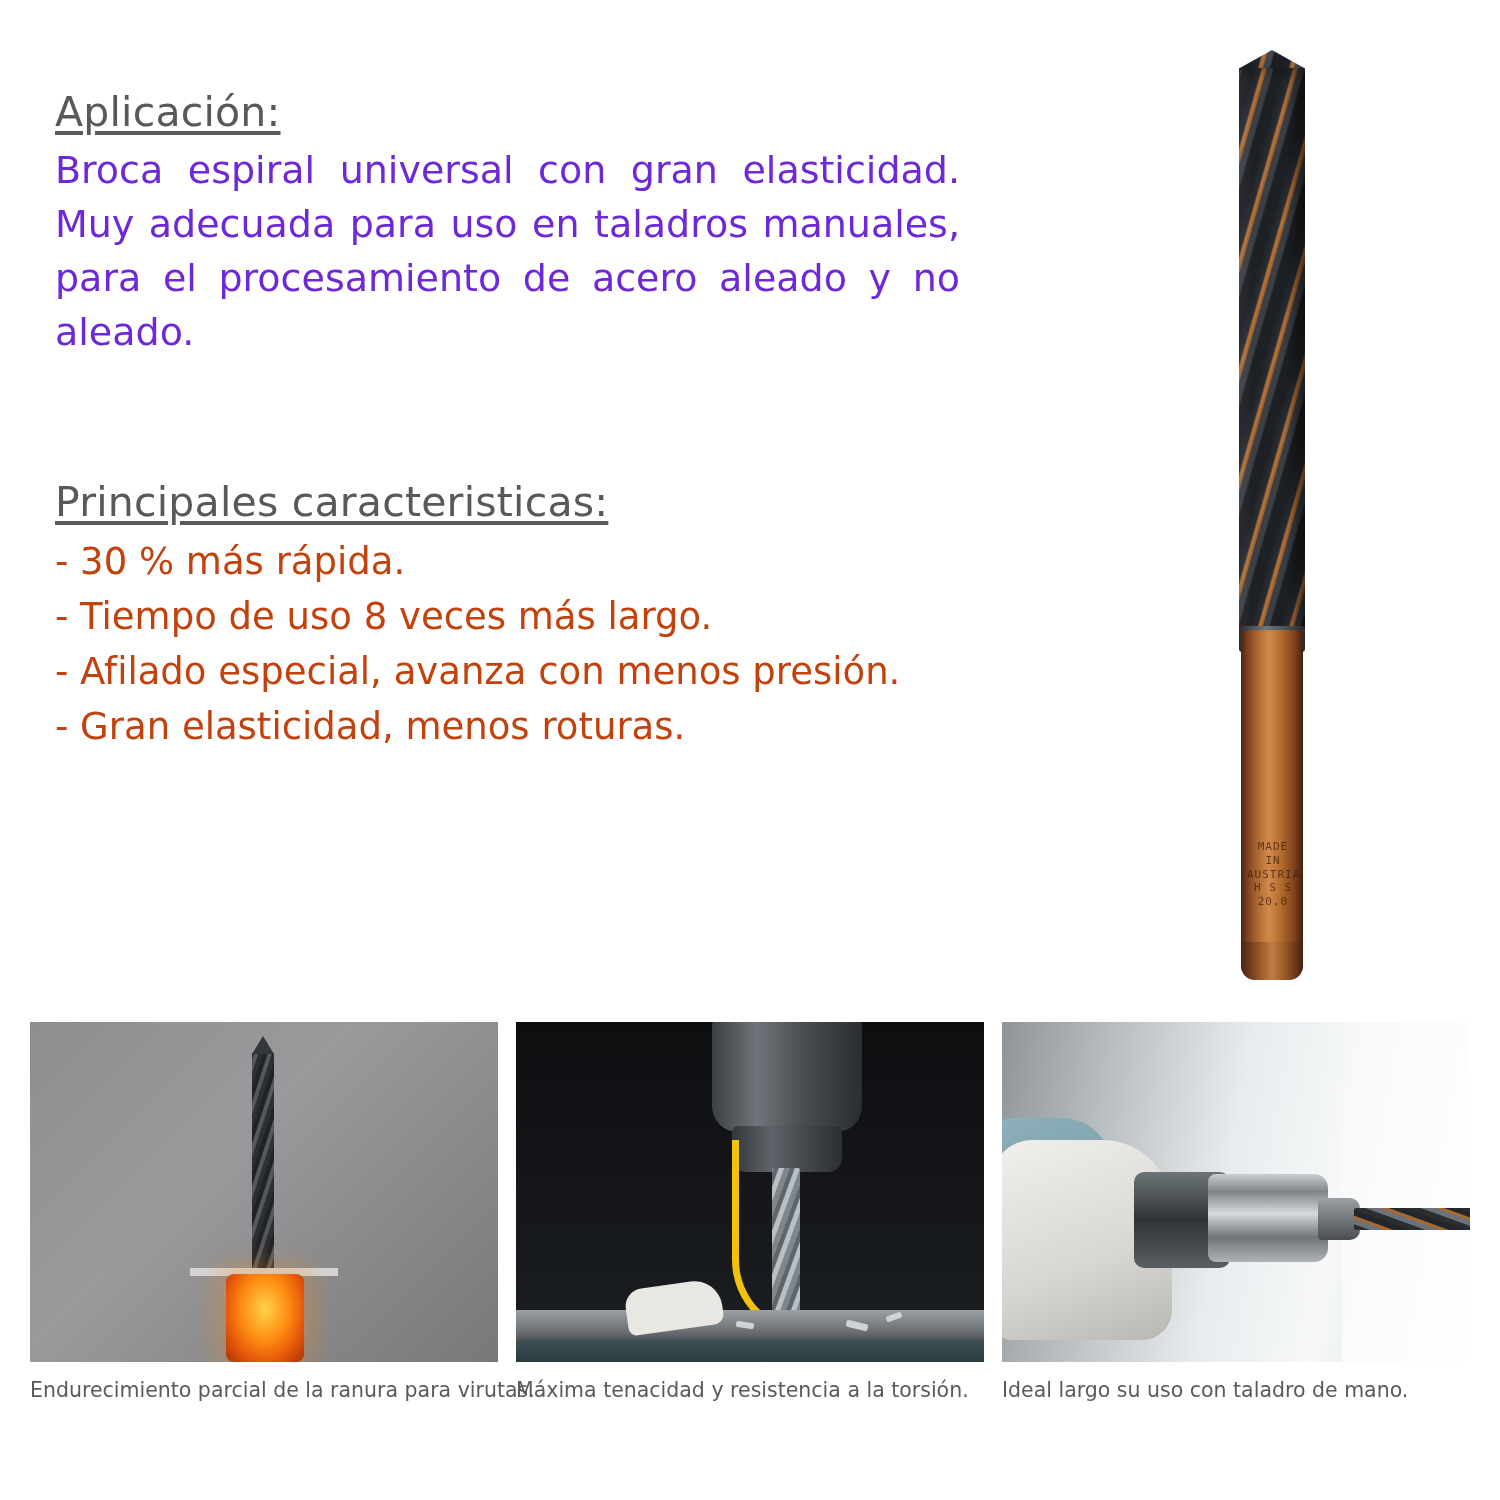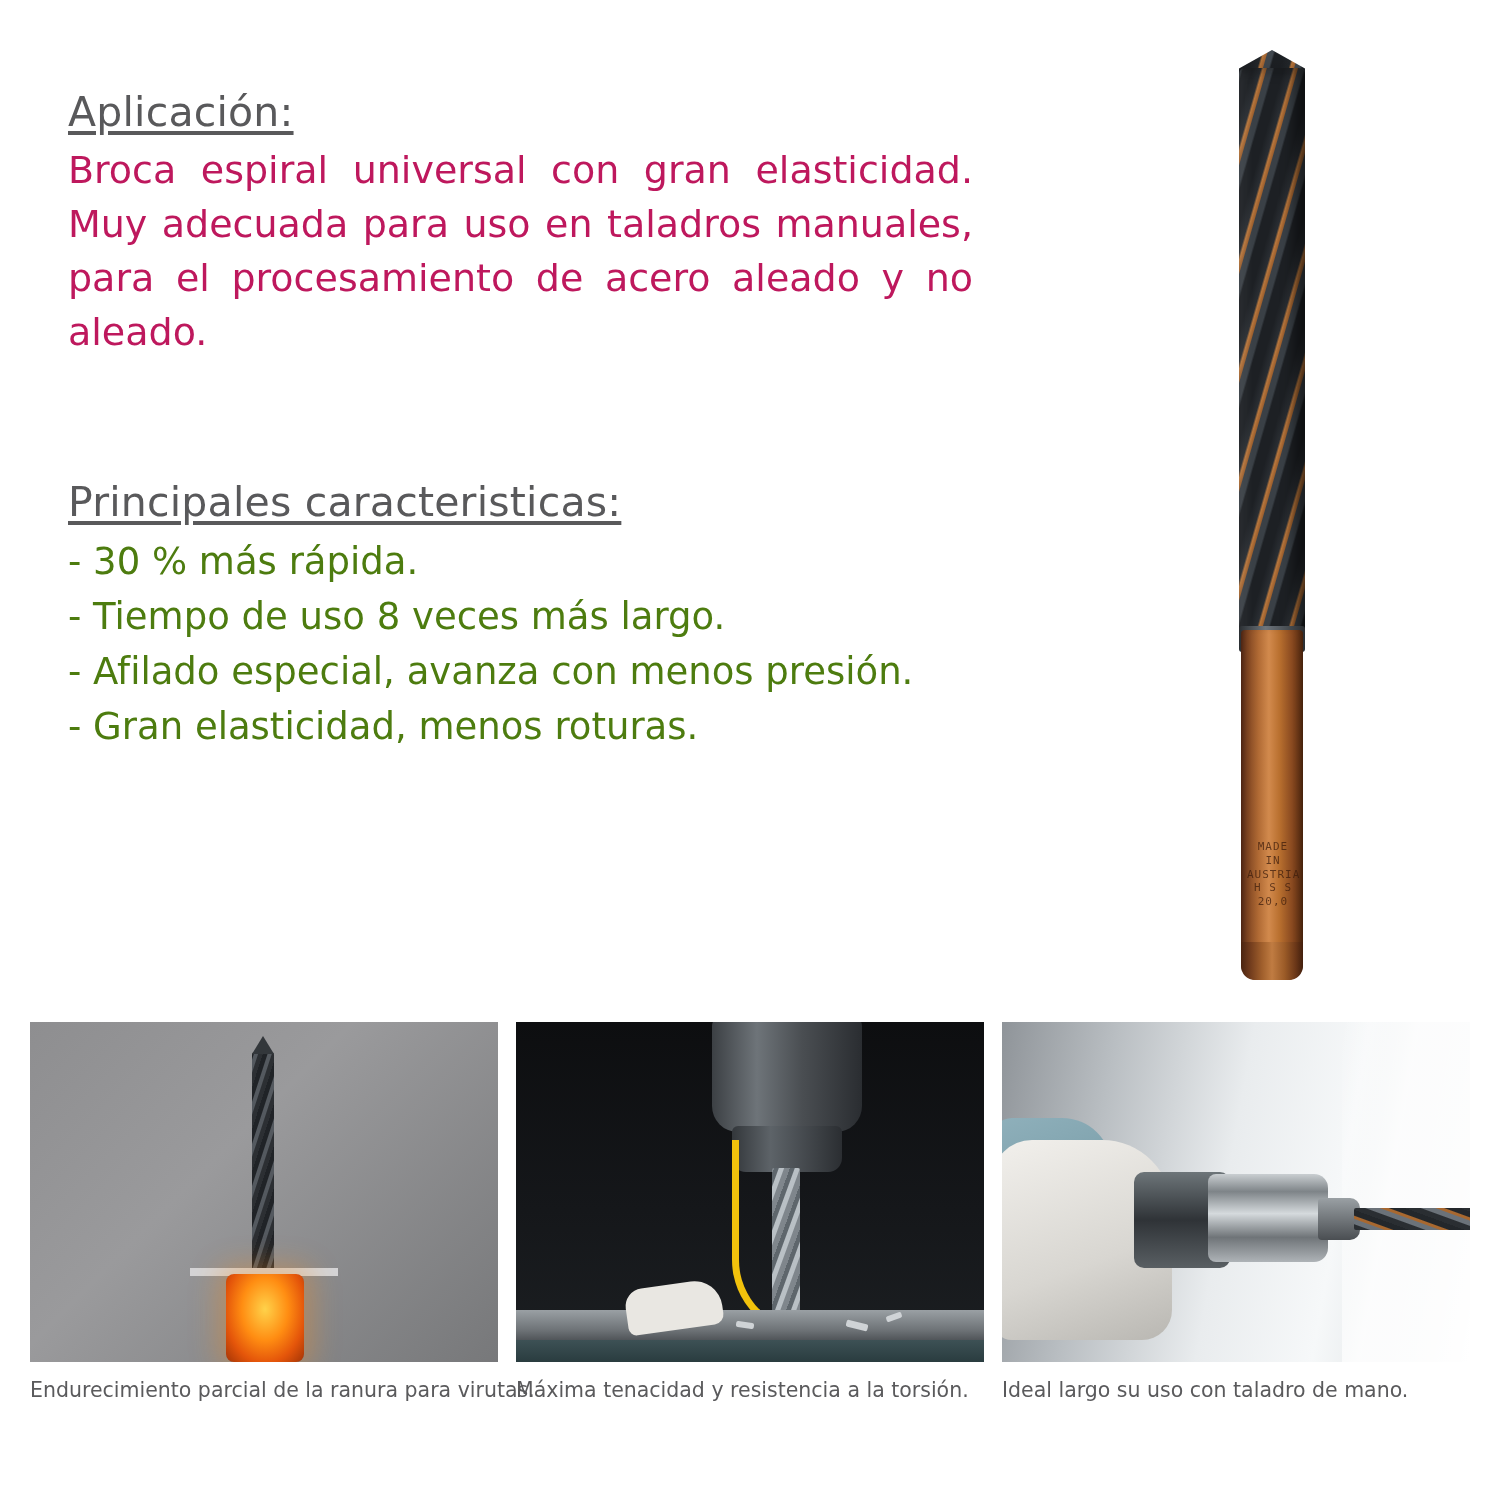--- a/index.html
+++ b/index.html
@@ -18,59 +18,59 @@
 
   
   .sheet {
     position: relative;
     width: 1500px;
     height: 1500px;
   }
 
   .text-col {
     position: absolute;
-    left: 68px;
+    left: 55px;
     top: 90px;
     width: 910px;
   }
 
   .heading {
     font-size: 41px;
     line-height: 1.12;
     color: #59595b;
     text-decoration: underline;
     text-underline-offset: 5px;
     margin: 0 0 8px 0;
     font-weight: 400;
     letter-spacing: 0.2px;
   }
 
   .para {
     font-size: 38px;
     line-height: 1.42;
-    color: #be185d;
+    color: #6d28d9;
     text-align: justify;
     text-justify: inter-word;
     margin: 0;
     width: 905px;
   }
 
   .section-gap {
     height: 120px;
   }
 
   .feature-list {
     list-style: none;
     margin: 4px 0 0 0;
     padding: 0;
   }
   .feature-list li {
     font-size: 37px;
     line-height: 1.49;
-    color: #4d7c0f;
+    color: #c2410c;
     white-space: nowrap;
   }
 
   
   .hero {
     position: absolute;
     right: 155px;
     top: 30px;
     width: 150px;
     height: 930px;

